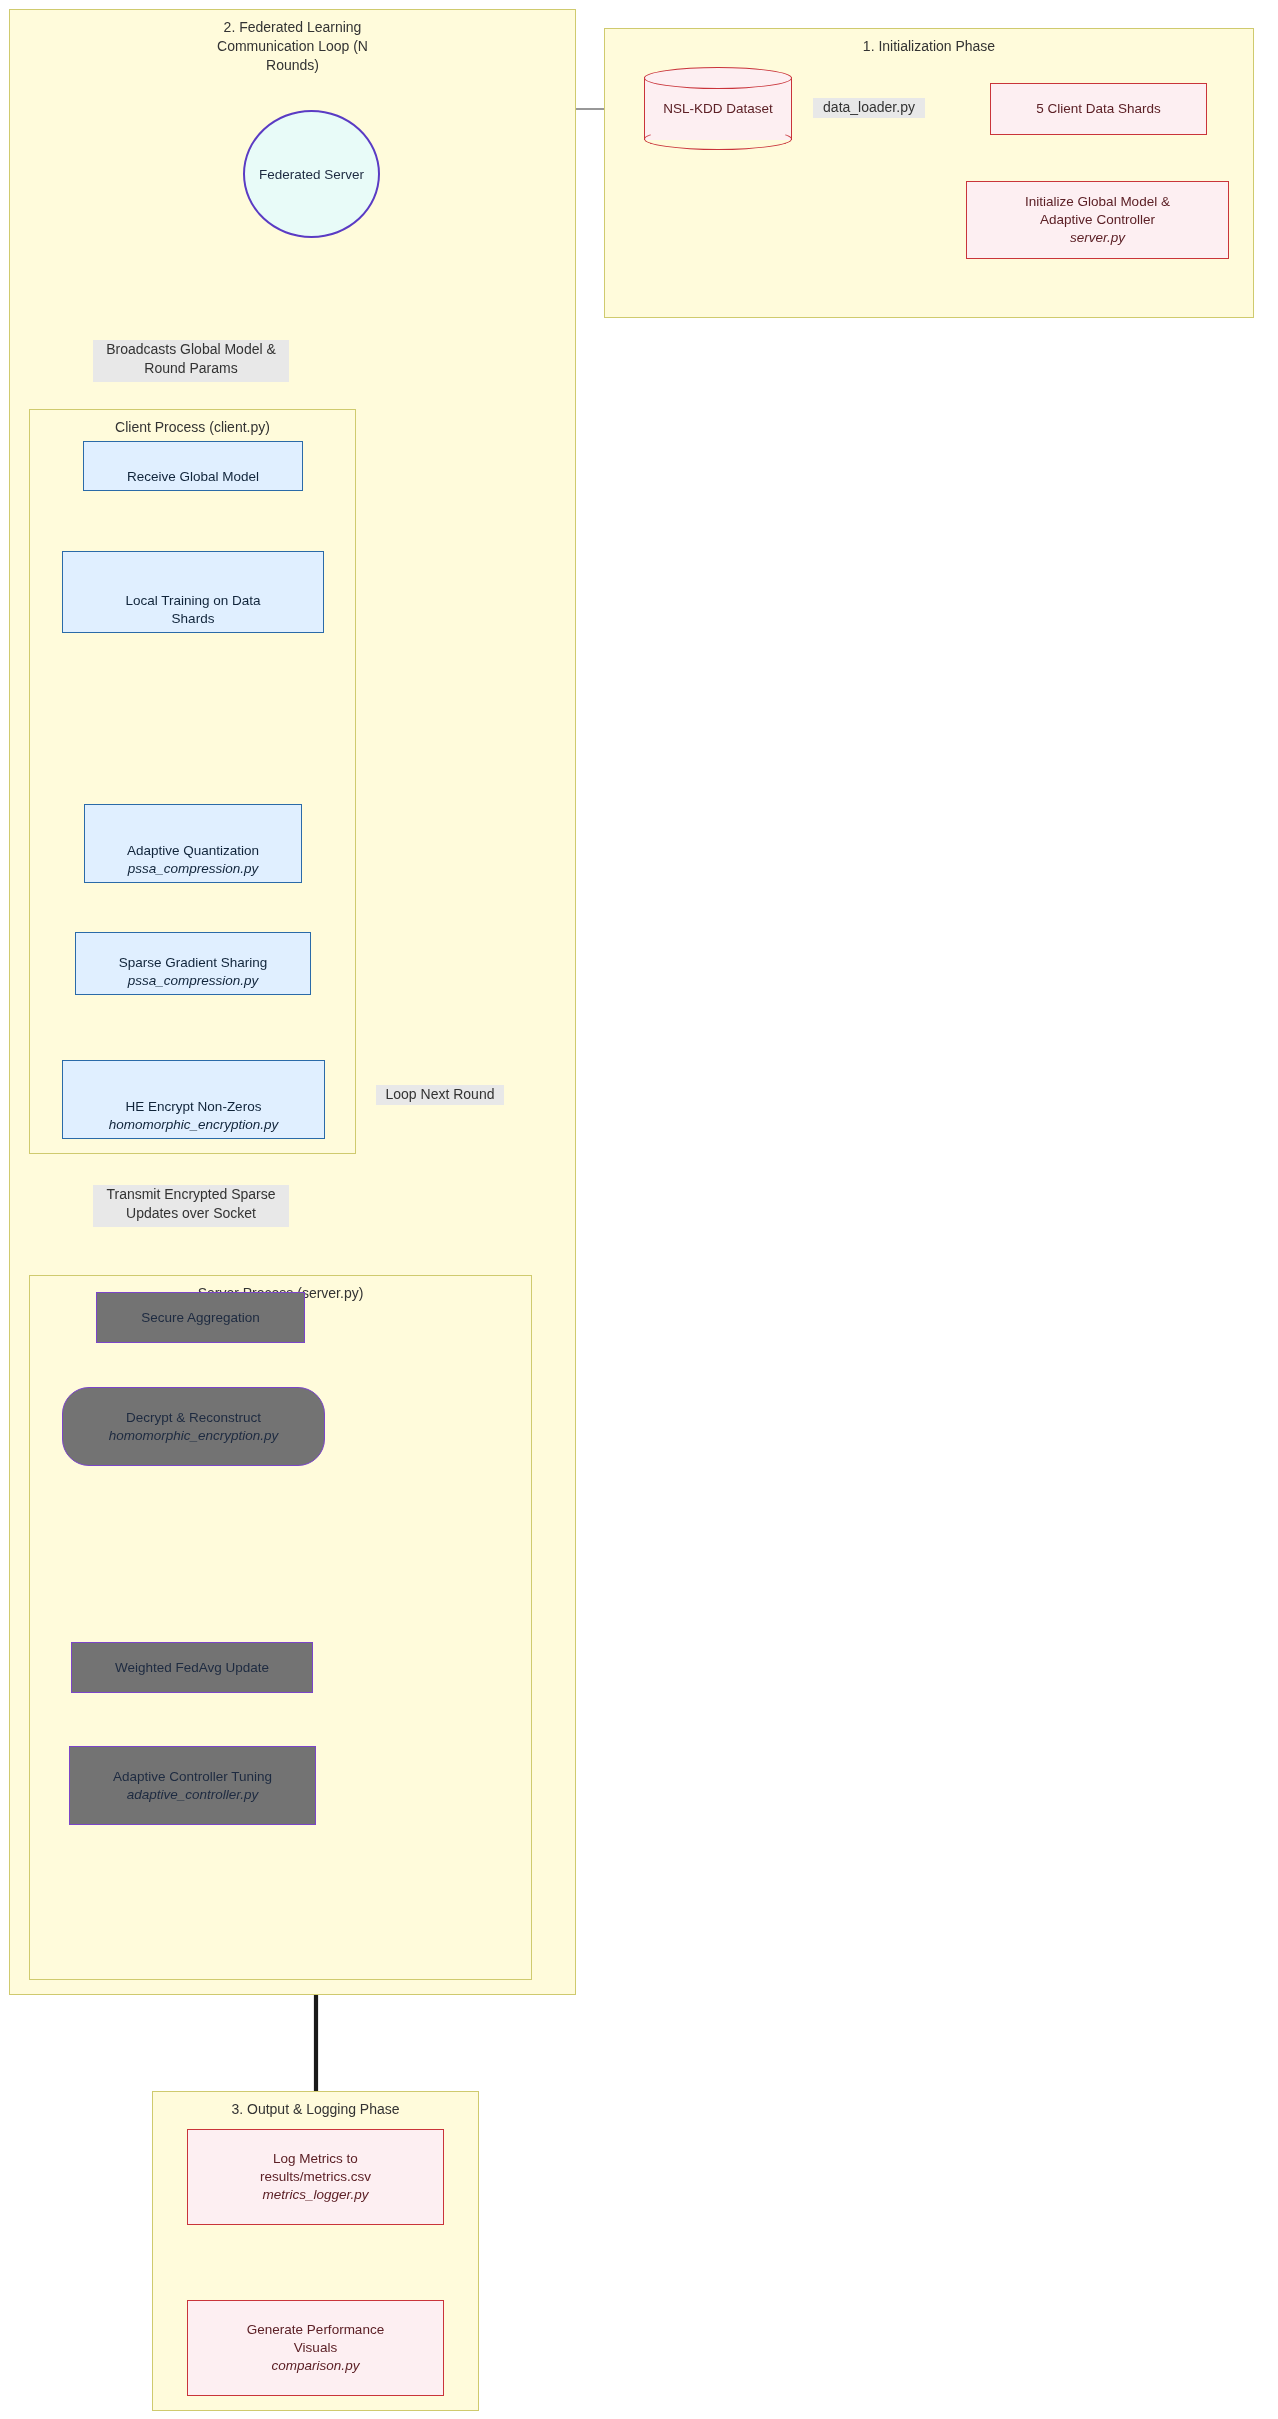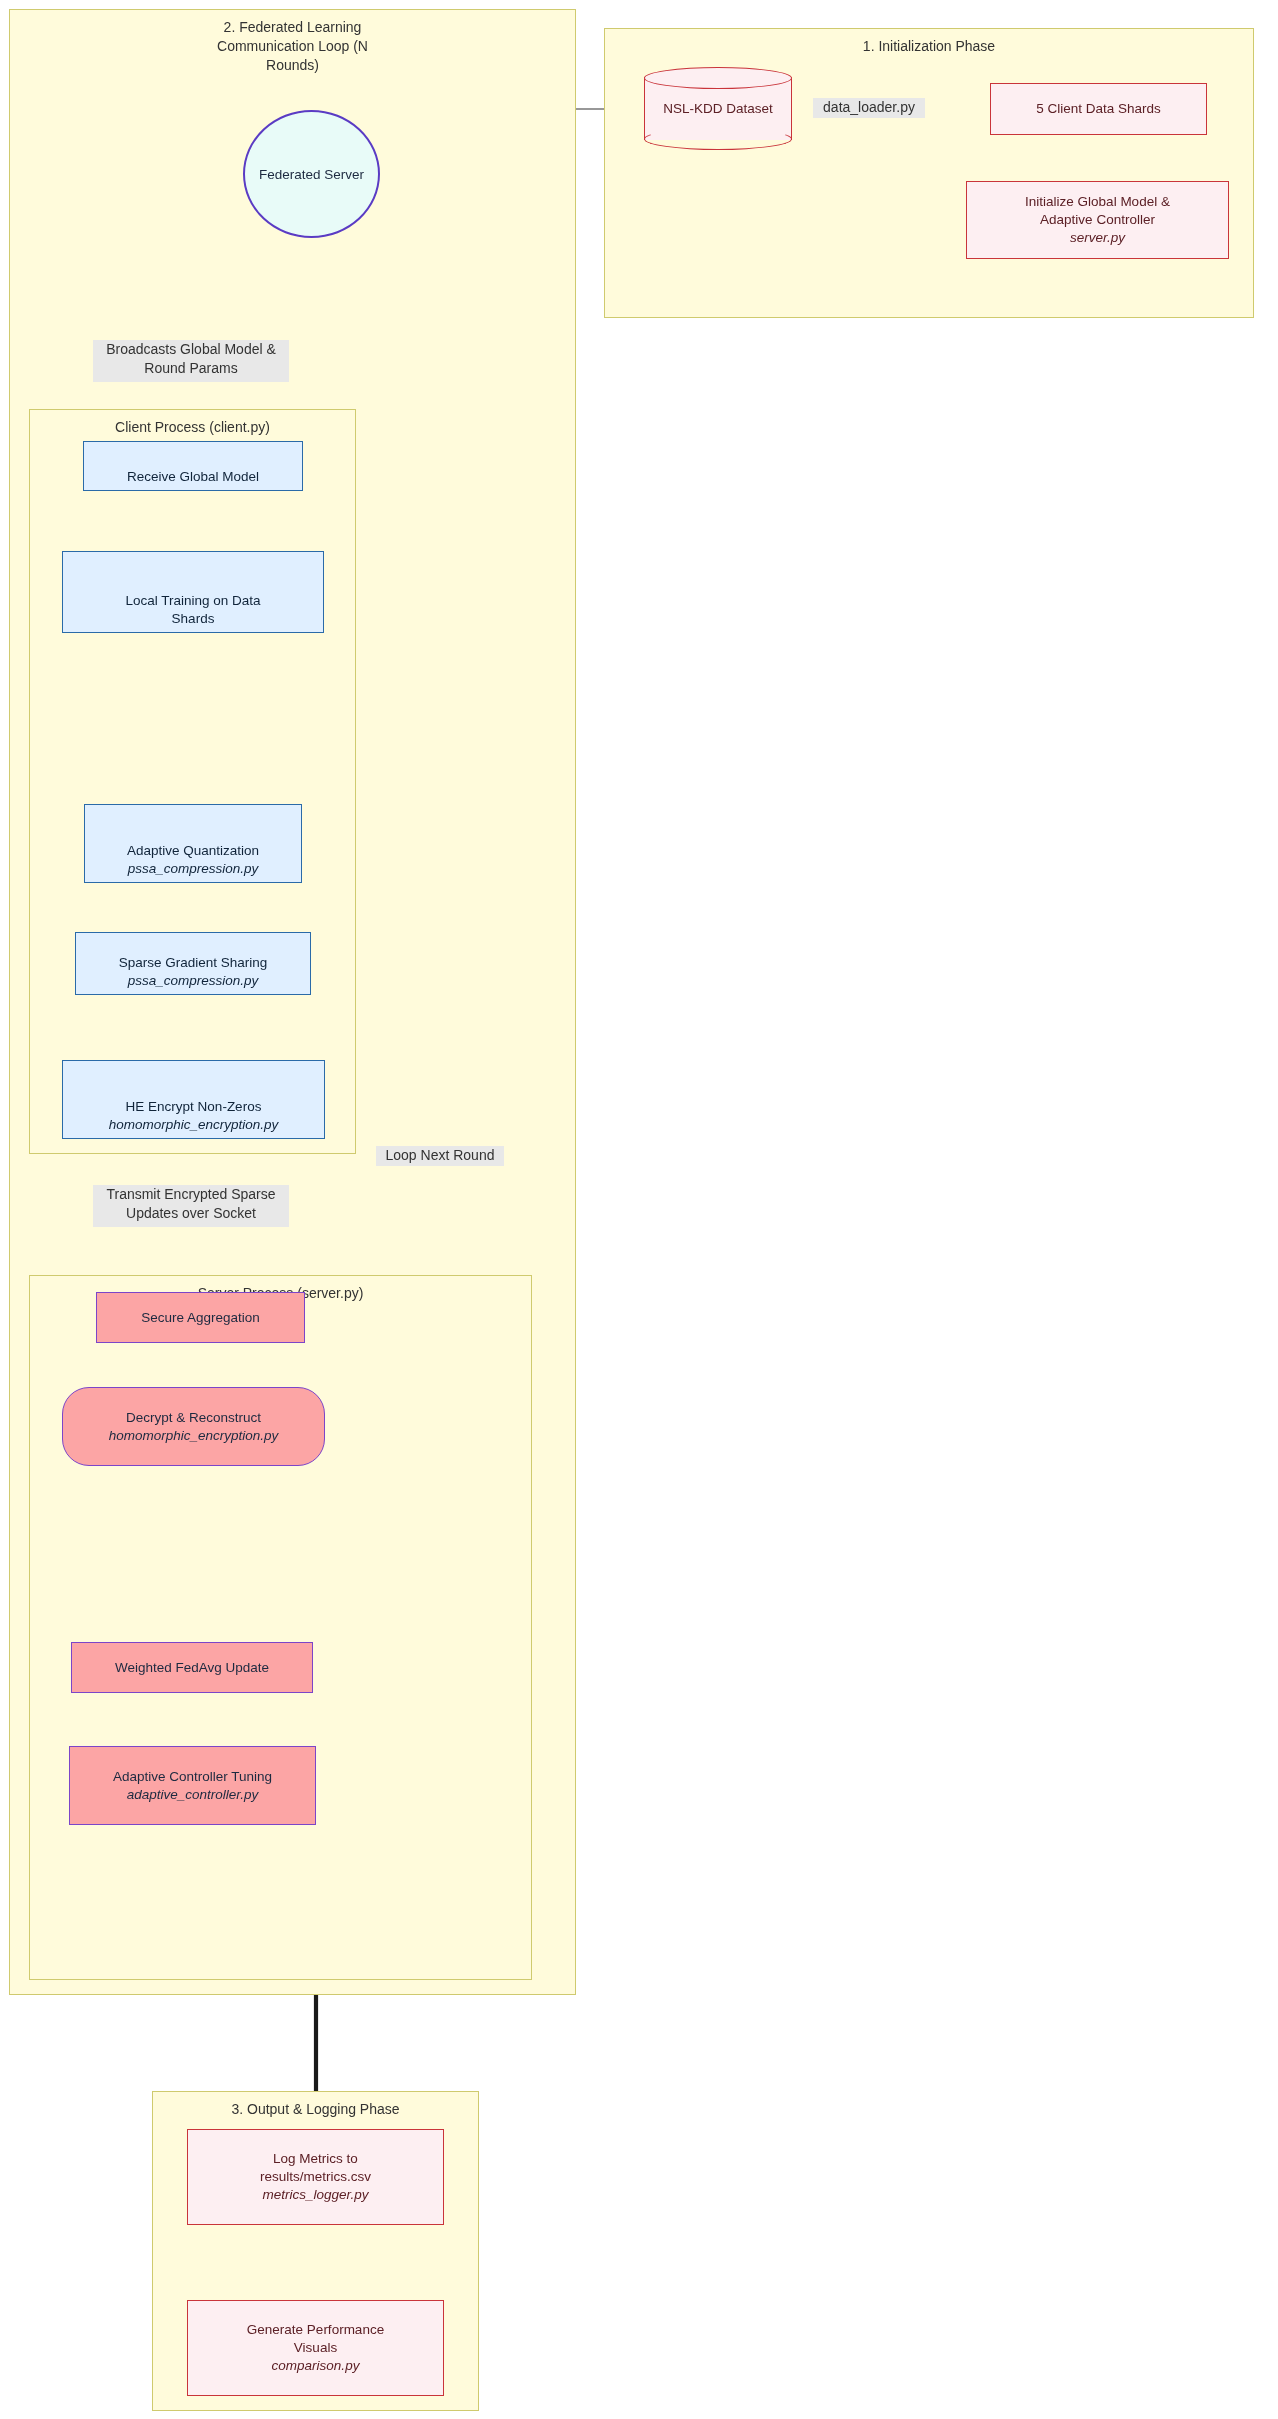--- a/index.html
+++ b/index.html
@@ -61,21 +61,21 @@
 
   
   .n-client{
     background:#e0efff;
     border:1.6px solid #2a6aa8;
     color:#10243a;
     justify-content:flex-end;
   }
   
   .n-server{
-    background:#fca5a5;
+    background:#737373;
     border:1.6px solid #7b45c9;
     color:#1d2a40;
   }
   
   .n-red{
     background:#fdeff2;
     border:1.6px solid #c9343a;
     color:#5c2026;
   }
 
@@ -286,15 +286,15 @@
   </div>
 
   <div class="edgelabel" style="left:813px; top:98px; width:112px; height:20px;">data_loader.py</div>
 
   <div class="edgelabel" style="left:93px; top:340px; width:196px; height:42px;">Broadcasts Global Model &amp;
 Round Params</div>
 
   <div class="edgelabel" style="left:93px; top:1185px; width:196px; height:42px;">Transmit Encrypted Sparse
 Updates over Socket</div>
 
-  <div class="edgelabel" style="left:376px; top:1146px; width:128px; height:20px;">Loop Next Round</div>
+  <div class="edgelabel" style="left:376px; top:1085px; width:128px; height:20px;">Loop Next Round</div>
 
 </div>
 
 </body></html>

